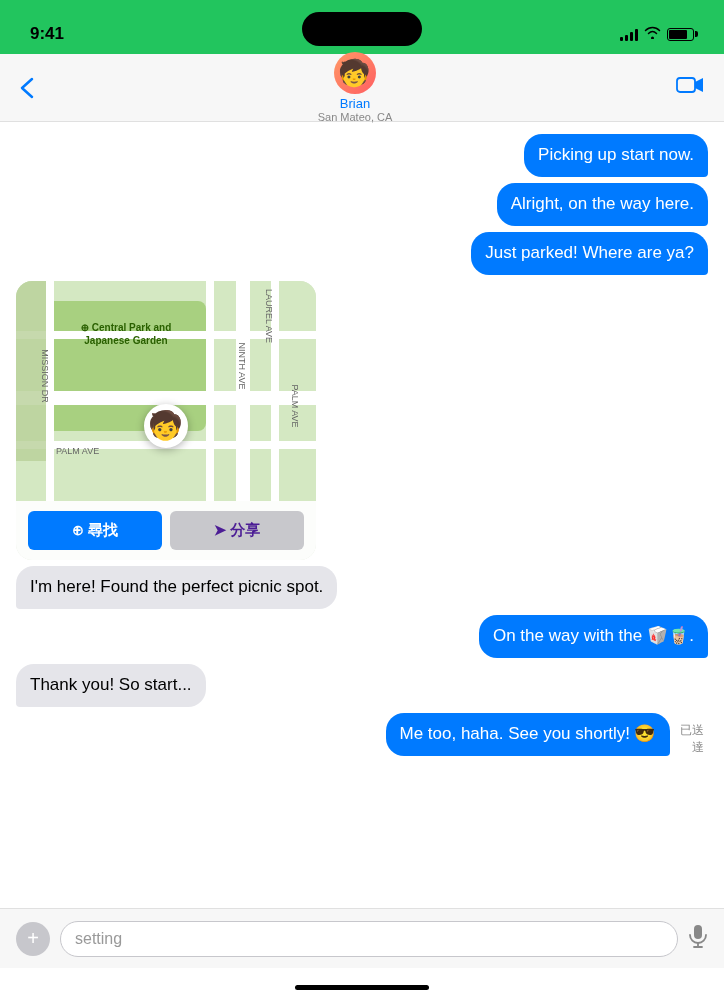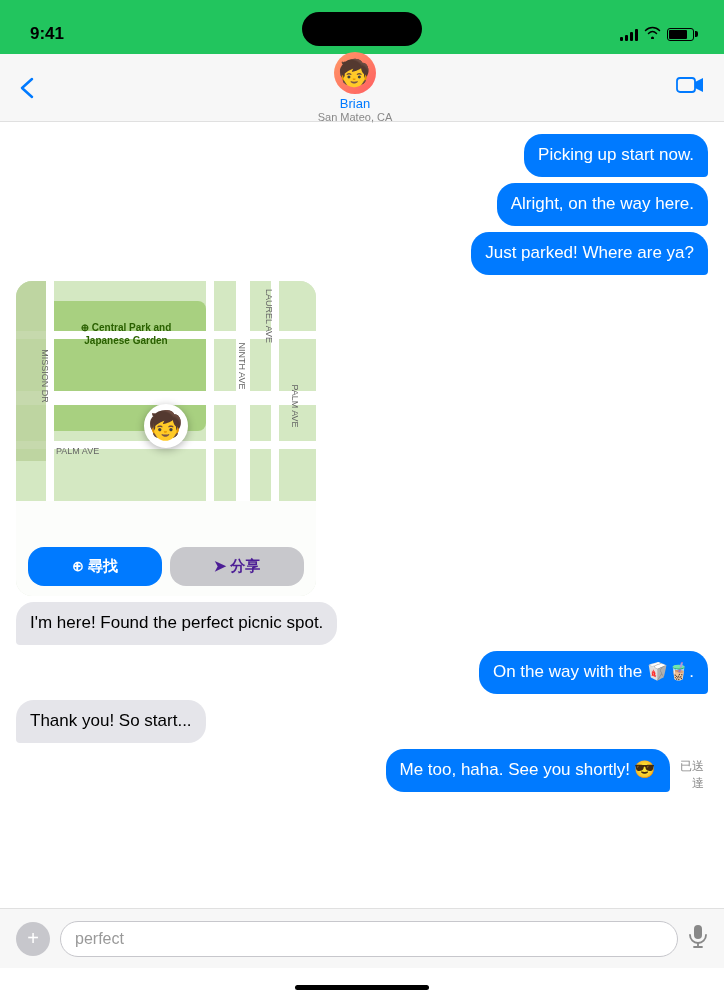--- a/index.html
+++ b/index.html
@@ -270,30 +270,29 @@
     .map-buttons {
       display: flex;
       flex-direction: row;
       gap: 8px;
       padding: 10px 12px;
       background: rgba(255,255,255,0.9);
     }
     .map-btn {
       flex: 1;
       padding: 10px 8px;
-      border-radius: 16px;
+      border-radius: 6px;
       text-align: center;
       font-size: 15px;
       font-weight: 600;
       display: flex;
       align-items: center;
       justify-content: center;
       gap: 5px;
       cursor: pointer;
-      margin-top: 36px;
     }
     .map-btn.find {
       background: #007aff;
       color: #fff;
     }
     .map-btn.share {
       background: #c8c8cc;
       color: #4c1d95;
     }
 
@@ -485,21 +484,21 @@
       <div class="delivered-text">已送達</div>
     </div>
 
   </div>
 
   <div class="input-bar">
     <div class="input-plus">
       <span>+</span>
     </div>
     <div class="input-field">
-      <span style="color:#999;font-size:16px;">perfect</span>
+      <span style="color:#999;font-size:16px;">setting</span>
     </div>
     <div class="input-mic">
       <svg width="20" height="24" viewBox="0 0 20 24">
         <rect x="6" y="1" width="8" height="14" rx="4" fill="#888"></rect>
         <path d="M2 11c0 4.4 3.6 8 8 8s8-3.6 8-8" stroke="#888" stroke-width="1.8" fill="none" stroke-linecap="round"></path>
         <line x1="10" y1="19" x2="10" y2="23" stroke="#888" stroke-width="1.8" stroke-linecap="round"></line>
         <line x1="6" y1="23" x2="14" y2="23" stroke="#888" stroke-width="1.8" stroke-linecap="round"></line>
       </svg>
     </div>
   </div>

